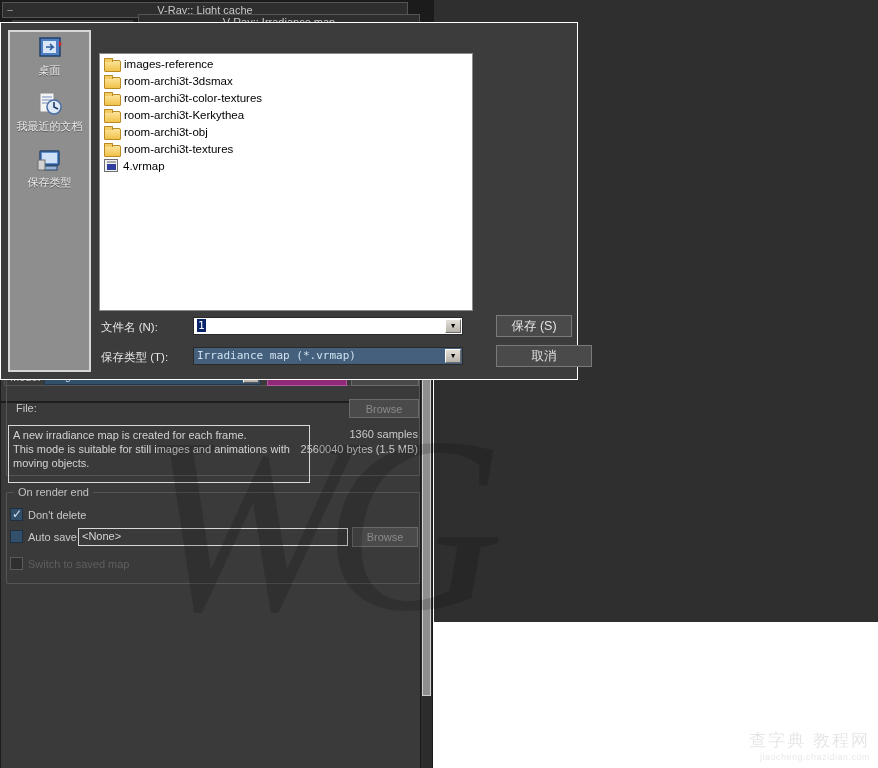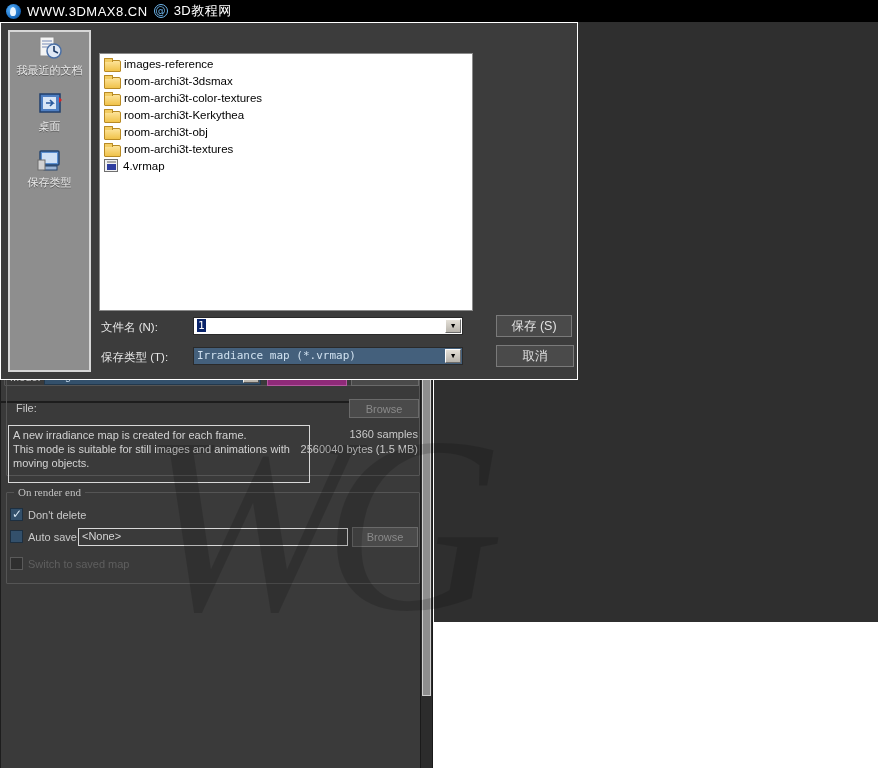--- a/index.html
+++ b/index.html
@@ -70,21 +70,20 @@
   .grp {
     position: absolute;
     border: 1px solid #555;
     border-radius: 1px;
   }
   .grp > .grp-title {
     position: absolute; top: -7px; left: 7px;
     background: #3a3a3a; padding: 0 4px;
     color: #c2c2c2; font-size: 11px; line-height: 12px;
     white-space: nowrap;
-    font-family: Liberation Serif, serif;
   }
 
   .lbl {
     position: absolute; color: #c9c9c9; font-size: 11px;
     line-height: 13px; white-space: nowrap;
     font-family: "Liberation Sans", sans-serif;
   }
   .lbl.dim { color: #7c7c7c; }
 
   
@@ -500,47 +499,47 @@
     <div class="btn dis" style="left:352px;top:527px;width:66px;height:20px;">Browse</div>
 
     <div class="cb off-dark" style="left:10px;top:557px;"></div>
     <div class="lbl dim" style="left:28px;top:558px;opacity:.55;">Switch to saved map</div>
   </div>
 
 
   <div id="dlg">
 
     <div id="dlg-side">
+
+      <div class="side-item">
+        <div class="ico">
+          <svg width="30" height="28" viewBox="0 0 30 28">
+            <rect x="5" y="3" width="20" height="18" fill="#4f7fc2" stroke="#22406e" stroke-width="1.5"></rect>
+            <rect x="8" y="6" width="13" height="12" fill="#d9e6f7"></rect>
+            <path d="M11 12 h7 l-3 -3 M18 12 l-3 3" stroke="#2a5a9e" stroke-width="1.6" fill="none"></path>
+            <path d="M24 6 l3 3 -3 3" fill="#d22"></path>
+          </svg>
+        </div>
+        <div class="cap">桌面</div>
+      </div>
 
       <div class="side-item">
         <div class="ico">
           <svg width="30" height="28" viewBox="0 0 30 28">
             <rect x="5" y="2" width="14" height="19" fill="#f4f4f4" stroke="#8a8a8a"></rect>
             <line x1="7" y1="6" x2="17" y2="6" stroke="#9aa8c8" stroke-width="1.4"></line>
             <line x1="7" y1="9" x2="17" y2="9" stroke="#9aa8c8" stroke-width="1.4"></line>
             <line x1="7" y1="12" x2="14" y2="12" stroke="#9aa8c8" stroke-width="1.4"></line>
             <circle cx="19" cy="16" r="7" fill="#dfe8f5" stroke="#4a6fa5" stroke-width="1.5"></circle>
             <path d="M19 11 L19 16 L23 18" stroke="#1d3a66" stroke-width="1.6" fill="none"></path>
           </svg>
         </div>
         <div class="cap">我最近的文档</div>
       </div>
 
-      <div class="side-item">
-        <div class="ico">
-          <svg width="30" height="28" viewBox="0 0 30 28">
-            <rect x="5" y="3" width="20" height="18" fill="#4f7fc2" stroke="#22406e" stroke-width="1.5"></rect>
-            <rect x="8" y="6" width="13" height="12" fill="#d9e6f7"></rect>
-            <path d="M11 12 h7 l-3 -3 M18 12 l-3 3" stroke="#2a5a9e" stroke-width="1.6" fill="none"></path>
-            <path d="M24 6 l3 3 -3 3" fill="#d22"></path>
-          </svg>
-        </div>
-        <div class="cap">桌面</div>
-      </div>
-
 
       <div class="side-item">
         <div class="ico">
           <svg width="30" height="28" viewBox="0 0 30 28">
             <rect x="5" y="4" width="19" height="14" rx="1" fill="#5b8fd0" stroke="#24456f" stroke-width="1.4"></rect>
             <rect x="7" y="6" width="15" height="10" fill="#cfe1f6"></rect>
             <rect x="9" y="19" width="13" height="4" fill="#9bb4d4" stroke="#24456f"></rect>
             <rect x="3" y="13" width="7" height="10" fill="#d2d2d2" stroke="#6c6c6c"></rect>
           </svg>
         </div>
@@ -586,24 +585,22 @@
       <span class="arrow">▼</span>
     </div>
 
     <div class="dlg-lbl" style="left:100px;top:327px;">保存类型 (T):</div>
     <div class="dlg-combo" style="left:192px;top:324px;width:270px;background:#44607c;color:#cfe0ef;">
       <span>Irradiance map (*.vrmap)</span>
       <span class="arrow">▼</span>
     </div>
 
     <div class="dlg-btn" style="left:495px;top:292px;width:76px;height:22px;">保存 (S)</div>
-    <div class="dlg-btn" style="left:495px;top:322px;width:78px;height:22px;">取消</div>
+    <div class="dlg-btn" style="left:495px;top:322px;width:96px;height:22px;">取消</div>
   </div>
 
-  <div class="banner">
-    <span class="banner-logo"></span>
-    <span>WWW.3DMAX8.CN</span>
-    <span class="banner-at">@</span>
-    <span>3D教程网</span>
+
+  <div id="wm2">
+    <div class="w1">查字典 教程网</div>
+    <div class="w2">jiaocheng.chazidian.com</div>
   </div>
 
-
 </div>
 
 </body></html>

